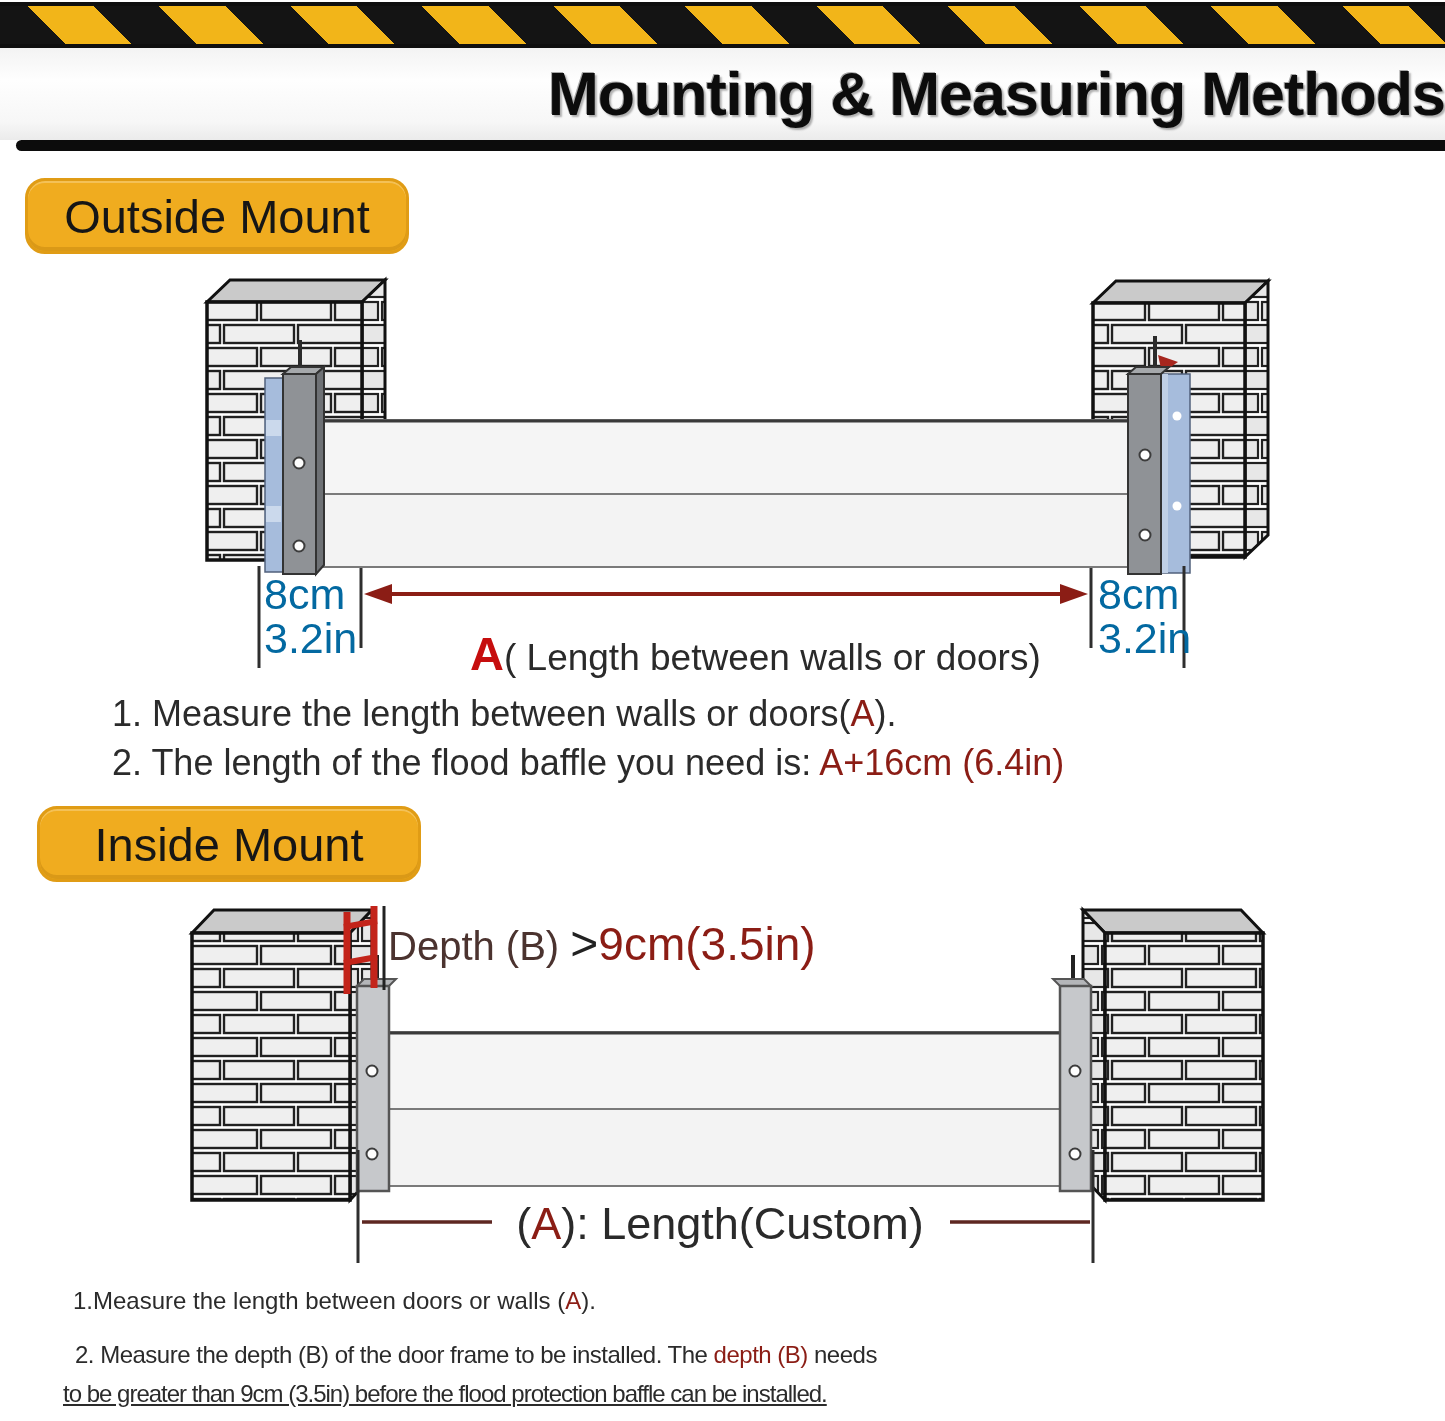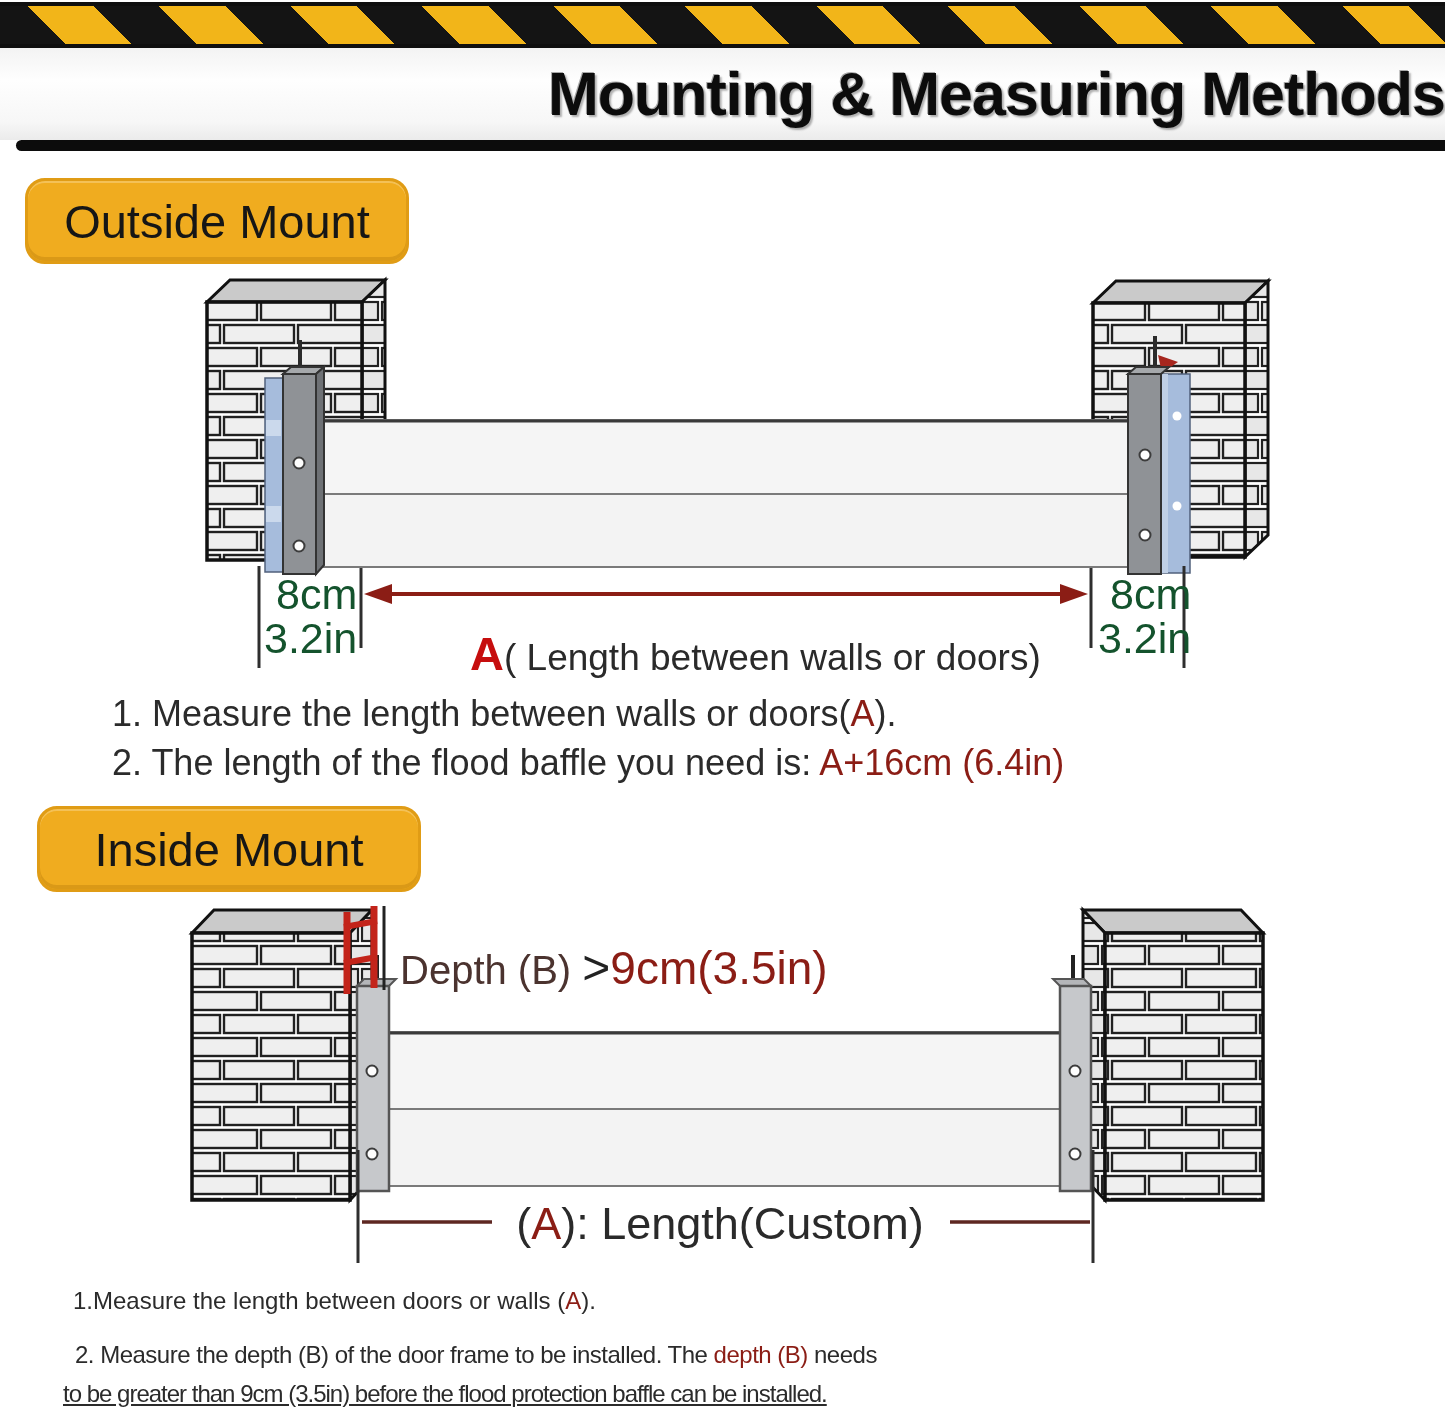--- a/index.html
+++ b/index.html
@@ -26,32 +26,32 @@
     text-shadow:-1px -1px 0 #a8a8a8, 2px 2px 2px rgba(0,0,0,0.3);
     white-space:nowrap;
   }
   .header-rule {
     position:absolute; left:16px; top:140px; width:1429px; height:11px;
     background:#0c0c0c; border-radius:6px 0 0 6px;
   }
 
   
   .badge {
-    position:absolute; left:25px; width:384px; height:86px;
+    position:absolute; left:25px; width:384px; height:76px;
     background:#F0AC1F; border:3px solid #E09C15; border-radius:20px;
     box-shadow:inset 0 -4px 0 rgba(150,95,0,0.25), inset 0 2px 0 rgba(255,255,255,0.25);
     display:flex; align-items:center; justify-content:center;
     font-size:47px; font-weight:500; color:#161616; white-space:nowrap;
   }
   .badge-outside { top:178px; }
   .badge-inside  { top:806px;margin-left:12px; }
 
   
   .t { position:absolute; white-space:nowrap; color:#262626; }
-  .dim-pair { font-size:43px; line-height:44px; color:#14532d;text-align:right; }
+  .dim-pair { font-size:43px; line-height:44px; color:#0369a1; }
   .span-label { font-size:37px; color:#2a2a2a;margin-top:24px; }
   .depth-label { font-size:40px; }
   .len-label { left:440px; top:1198px; width:560px; text-align:center; font-size:45px; color:#2a2a2a; }
   .step { font-size:36px; color:#2b2b2b; }
   .step-sm { font-size:24px; }
 </style>
 </head>
 <body>
 
 <div class="page">
@@ -185,20 +185,20 @@
   </div>
   <div class="t dim-pair" style="left:1098px; top:572px;">
     <div>8cm</div>
     <div>3.2in</div>
   </div>
   <div class="t span-label" style="left:470px; top:602px;"><span style="color: rgb(198, 14, 14); font-weight: 700; font-size: 47px;">A</span><span>( Length between walls or doors)</span></div>
 
   <div class="t step" style="left:112px; top:693px;"><span>1. Measure the length between walls or doors(</span><span style="color: rgb(139, 29, 21);">A</span><span>).</span></div>
   <div class="t step" style="left:112px; top:742px;"><span>2. The length of the flood baffle you need is: </span><span style="color: rgb(139, 29, 21);">A+16cm (6.4in)</span></div>
 
-  <div class="t depth-label" style="left:388px; top:940px;margin-left:12px;"><span style="color: rgb(75, 51, 47);">Depth (B) </span><span style="color: rgb(34, 34, 34); font-size: 48px;">&gt;</span><span style="color: rgb(139, 29, 21); font-size: 46px;">9cm(3.5in)</span></div>
+  <div class="t depth-label" style="left:388px; top:916px;"><span style="color: rgb(75, 51, 47);">Depth (B) </span><span style="color: rgb(34, 34, 34); font-size: 48px;">&gt;</span><span style="color: rgb(139, 29, 21); font-size: 46px;">9cm(3.5in)</span></div>
   <div class="t len-label"><span>(</span><span style="color: rgb(139, 29, 21);">A</span><span>): Length(Custom)</span></div>
 
   <div class="t step step-sm" style="left:73px; top:1287px;"><span>1.Measure the length between doors or walls (</span><span style="color: rgb(139, 29, 21);">A</span><span>).</span></div>
   <div class="t step step-sm" style="left:75px; top:1341px; letter-spacing:-0.5px;"><span>2. Measure the depth (B) of the door frame to be installed. The </span><span style="color: rgb(139, 29, 21);">depth (B)</span><span> needs</span></div>
   <div class="t step step-sm" style="left:63px; top:1380px; letter-spacing:-1px;text-decoration:underline;"><span>to be greater than 9cm (3.5in) before the flood protection baffle can be installed.</span></div>
 
 </div>
 
 </body></html>

